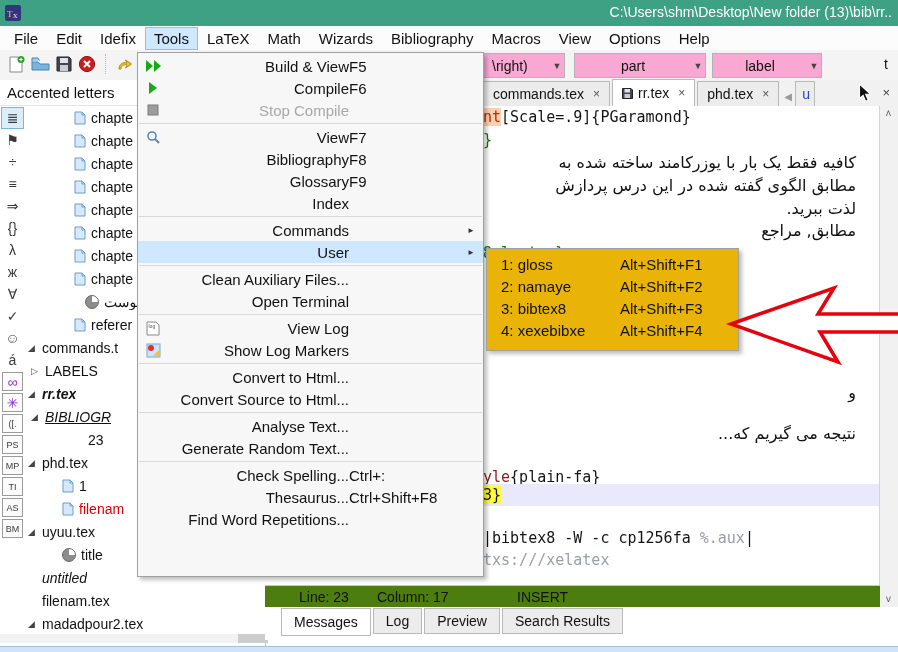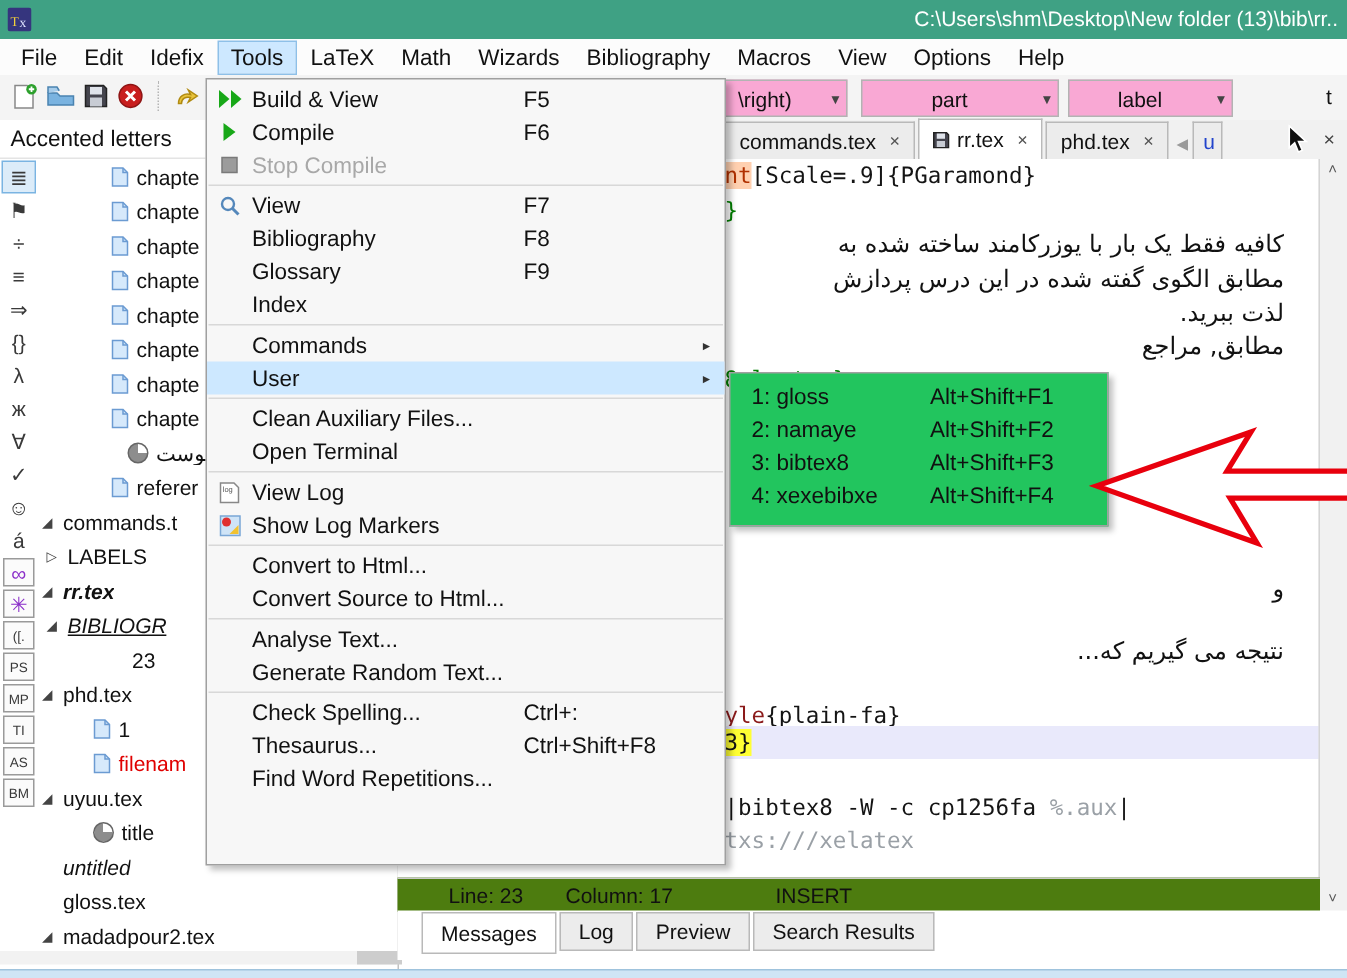--- a/index.html
+++ b/index.html
@@ -90,29 +90,29 @@
   .btab.active{background:#fff;height:26px;}
   .bclose{position:absolute;right:8px;top:5px;color:#444;font-size:13px;}
   .bottomstrip{position:absolute;left:0;bottom:0;width:898px;height:5px;background:#cfe5f5;
                border-top:1px solid #9fc3dd;}
   
   .menu{position:absolute;left:137px;top:52px;width:345px;height:521px;background:#f7f7f7;
         border:1px solid #a0a0a0;box-shadow:3px 3px 4px rgba(0,0,0,.25);z-index:50;
         font-size:15px;padding-top:2px;}
   .menurow{height:22px;display:flex;align-items:center;}
   .menurow .ic{width:30px;flex:0 0 30px;display:flex;justify-content:center;align-items:center;}
-  .menurow .lb{flex:1;white-space:nowrap;}
+  .menurow .lb{flex:1;white-space:nowrap;text-align:right;}
   .menurow .sc{width:118px;flex:0 0 118px;white-space:nowrap;}
   .menurow .sub{width:16px;flex:0 0 16px;font-size:8px;color:#333;}
   .menurow.dis .lb{color:#a8a8a8;}
   .menurow.hot{background:#cde8ff;}
   .menusep-wrap{height:5px;display:flex;align-items:center;}
   .menusep-wrap div{height:1px;background:#d8d8d8;width:100%;margin:0 1px;}
   
-  .submenu{position:absolute;left:486px;top:248px;width:251px;height:97px;background:#22c55e;
+  .submenu{position:absolute;left:486px;top:248px;width:251px;height:97px;background:#eab308;
            border:1px solid #a0a0a0;box-shadow:3px 3px 4px rgba(0,0,0,.25);z-index:60;
            font-size:15px;padding-top:4px;}
   .subrow{height:22px;display:flex;align-items:center;padding-left:14px;}
   .subrow .lb{flex:1;white-space:nowrap;}
   .subrow .sc{width:118px;flex:0 0 118px;white-space:nowrap;}
   
   .redarrow{position:absolute;left:726px;top:284px;width:172px;height:84px;z-index:70;}
   .mcursor{position:absolute;left:858px;top:83px;z-index:80;}
 </style>
 </head>
@@ -370,21 +370,21 @@
             <span class="tcircle"></span>
           </span>
           <span class="tlabel">title</span>
         </div>
         <div class="trow" style="padding-left: 0px;">
           <span class="texp"></span>
           <span class="tlabel it">untitled</span>
         </div>
         <div class="trow" style="padding-left: 0px;">
           <span class="texp"></span>
-          <span class="tlabel">gloss.tex</span>
+          <span class="tlabel">filenam.tex</span>
         </div>
         <div class="trow" style="padding-left: 0px;">
           <span class="texp">◢</span>
           <span class="tlabel">madadpour2.tex</span>
         </div>
       </div>
     <div class="sb-hscroll">
       <div class="sb-thumb"></div>
     </div>
   </div>

